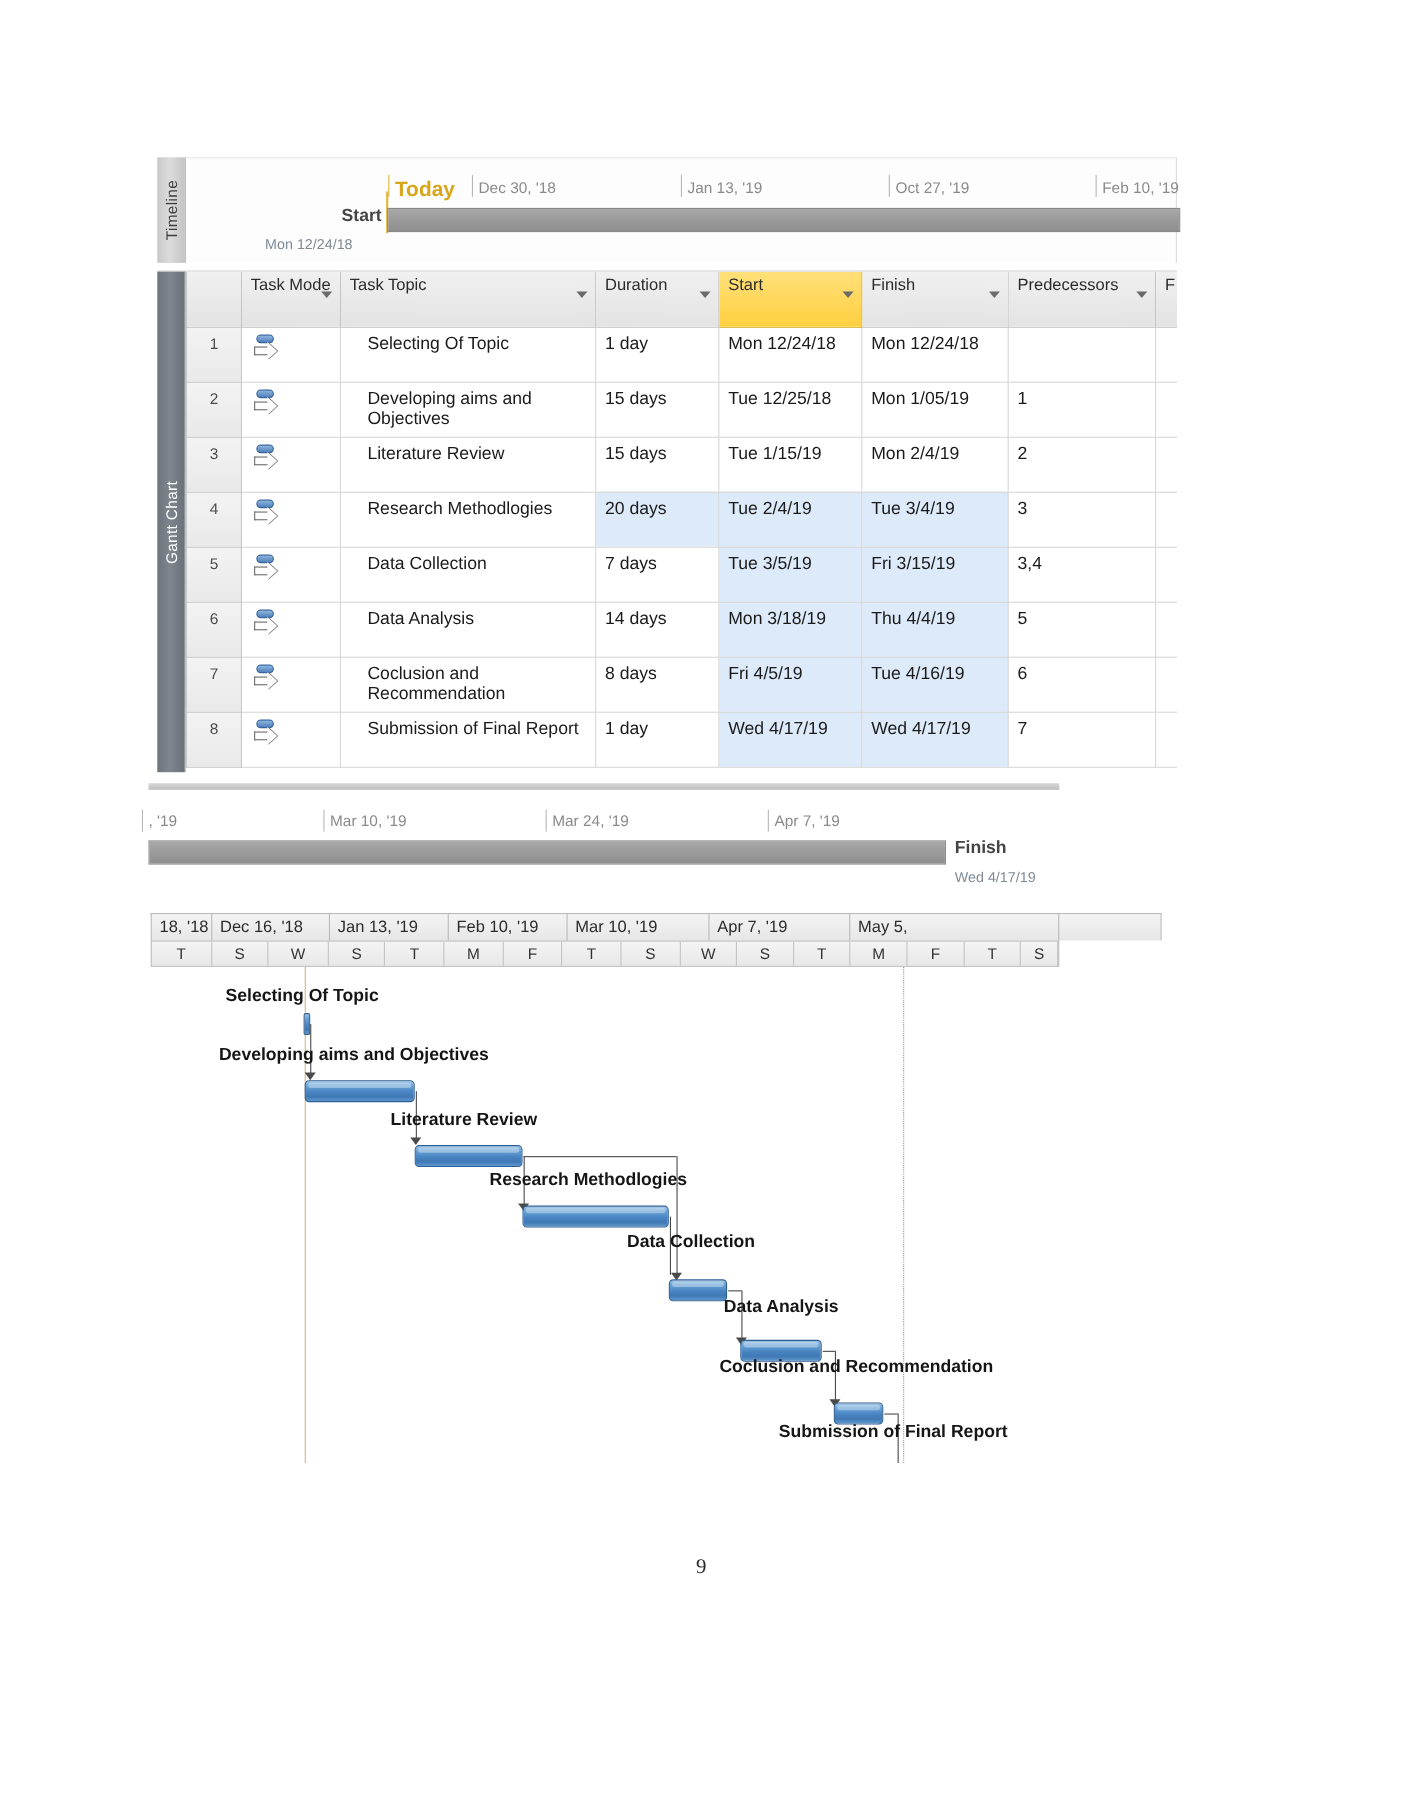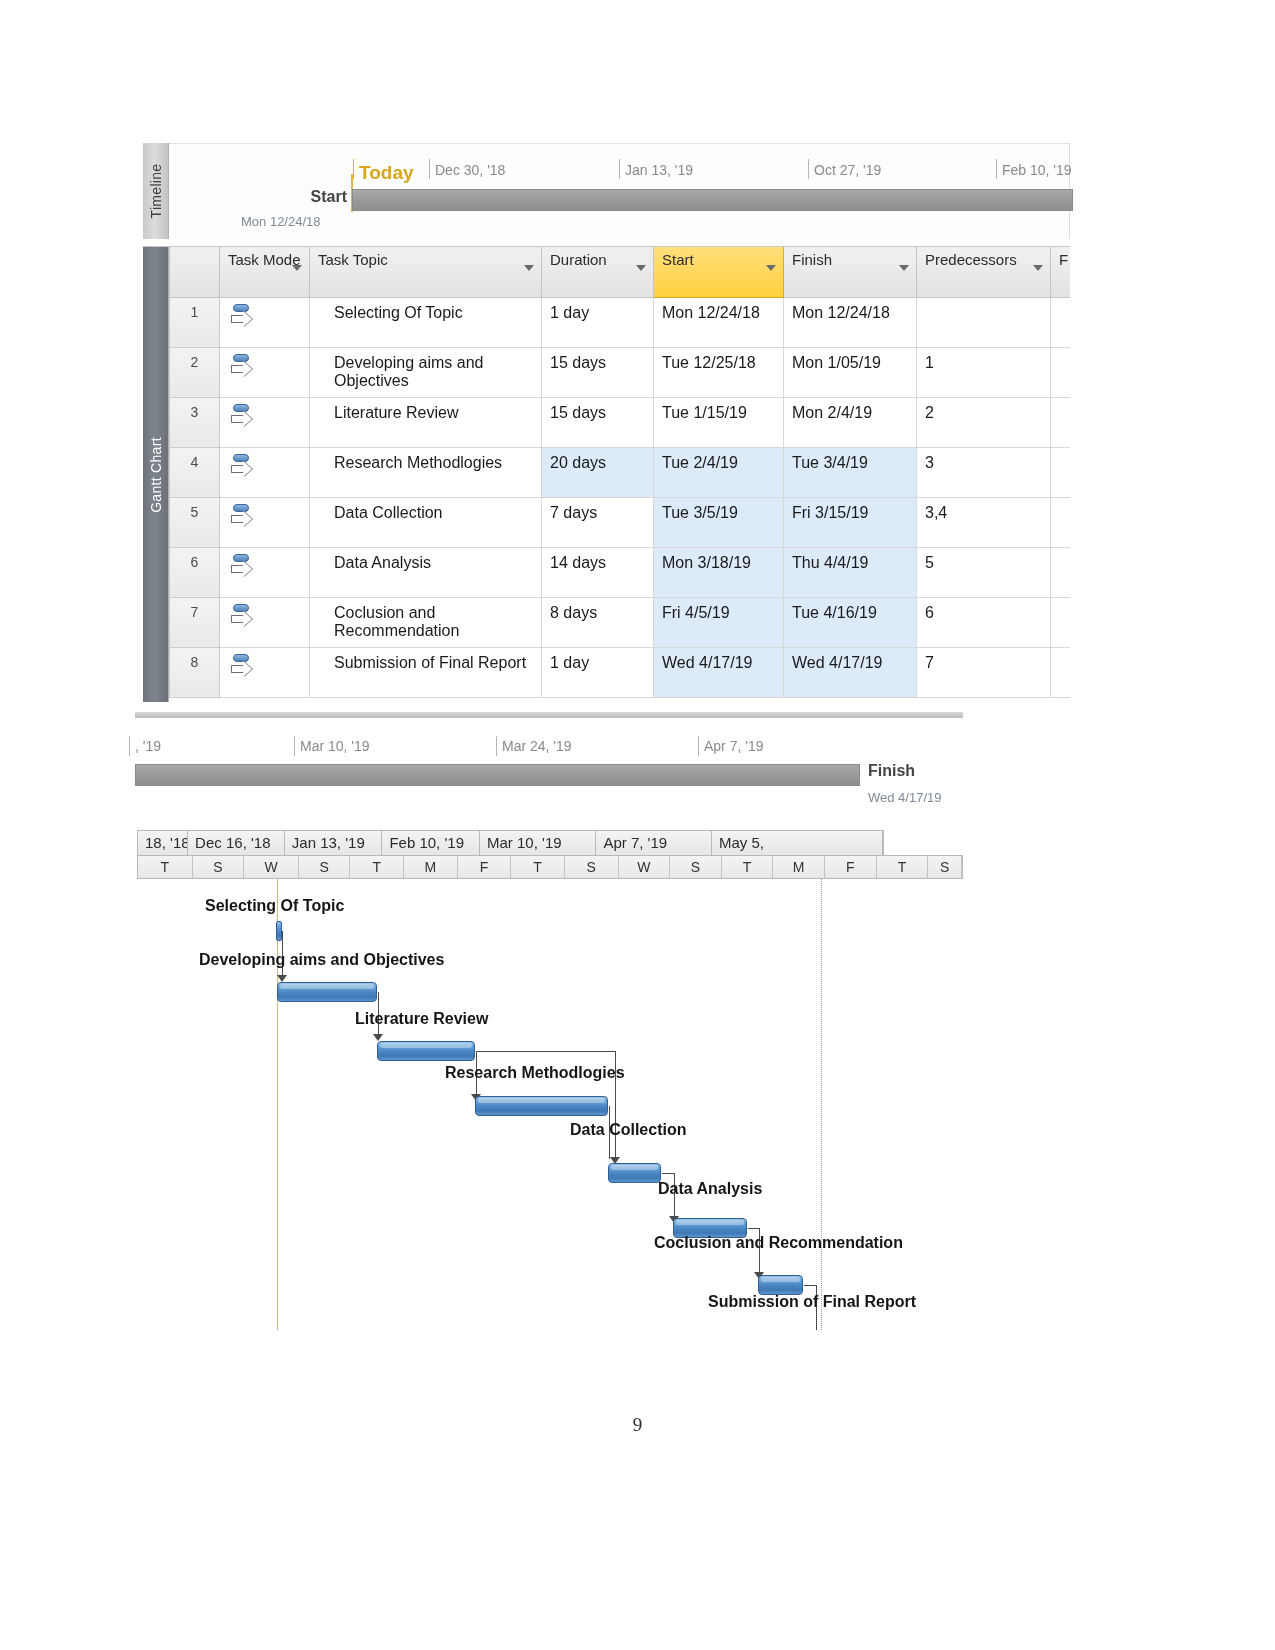--- a/index.html
+++ b/index.html
@@ -180,21 +180,21 @@
   #tl2-finish-date{
     position:absolute; left:733px; top:78px;
     font-size:13px; color:#7e8a96;
   }
 
   
   #gantt{
     position:absolute; left:137px; top:830px; width:826px; height:500px;
   }
   #gantt-head-top{
-    position:absolute; left:0; top:0; width:747px; height:25px;
+    position:absolute; left:0; top:0; width:919px; height:25px;
     background:linear-gradient(to bottom,#f4f4f4,#e6e6e6);
     border:1px solid #b9b9b9; border-bottom:none;
     display:flex;
   }
   #gantt-head-top .seg{
     border-right:1px solid #b9b9b9;
     font-size:15px; color:#2b2b2b;
     padding-left:7px; line-height:24px;
     white-space:nowrap; overflow:hidden;
   }

